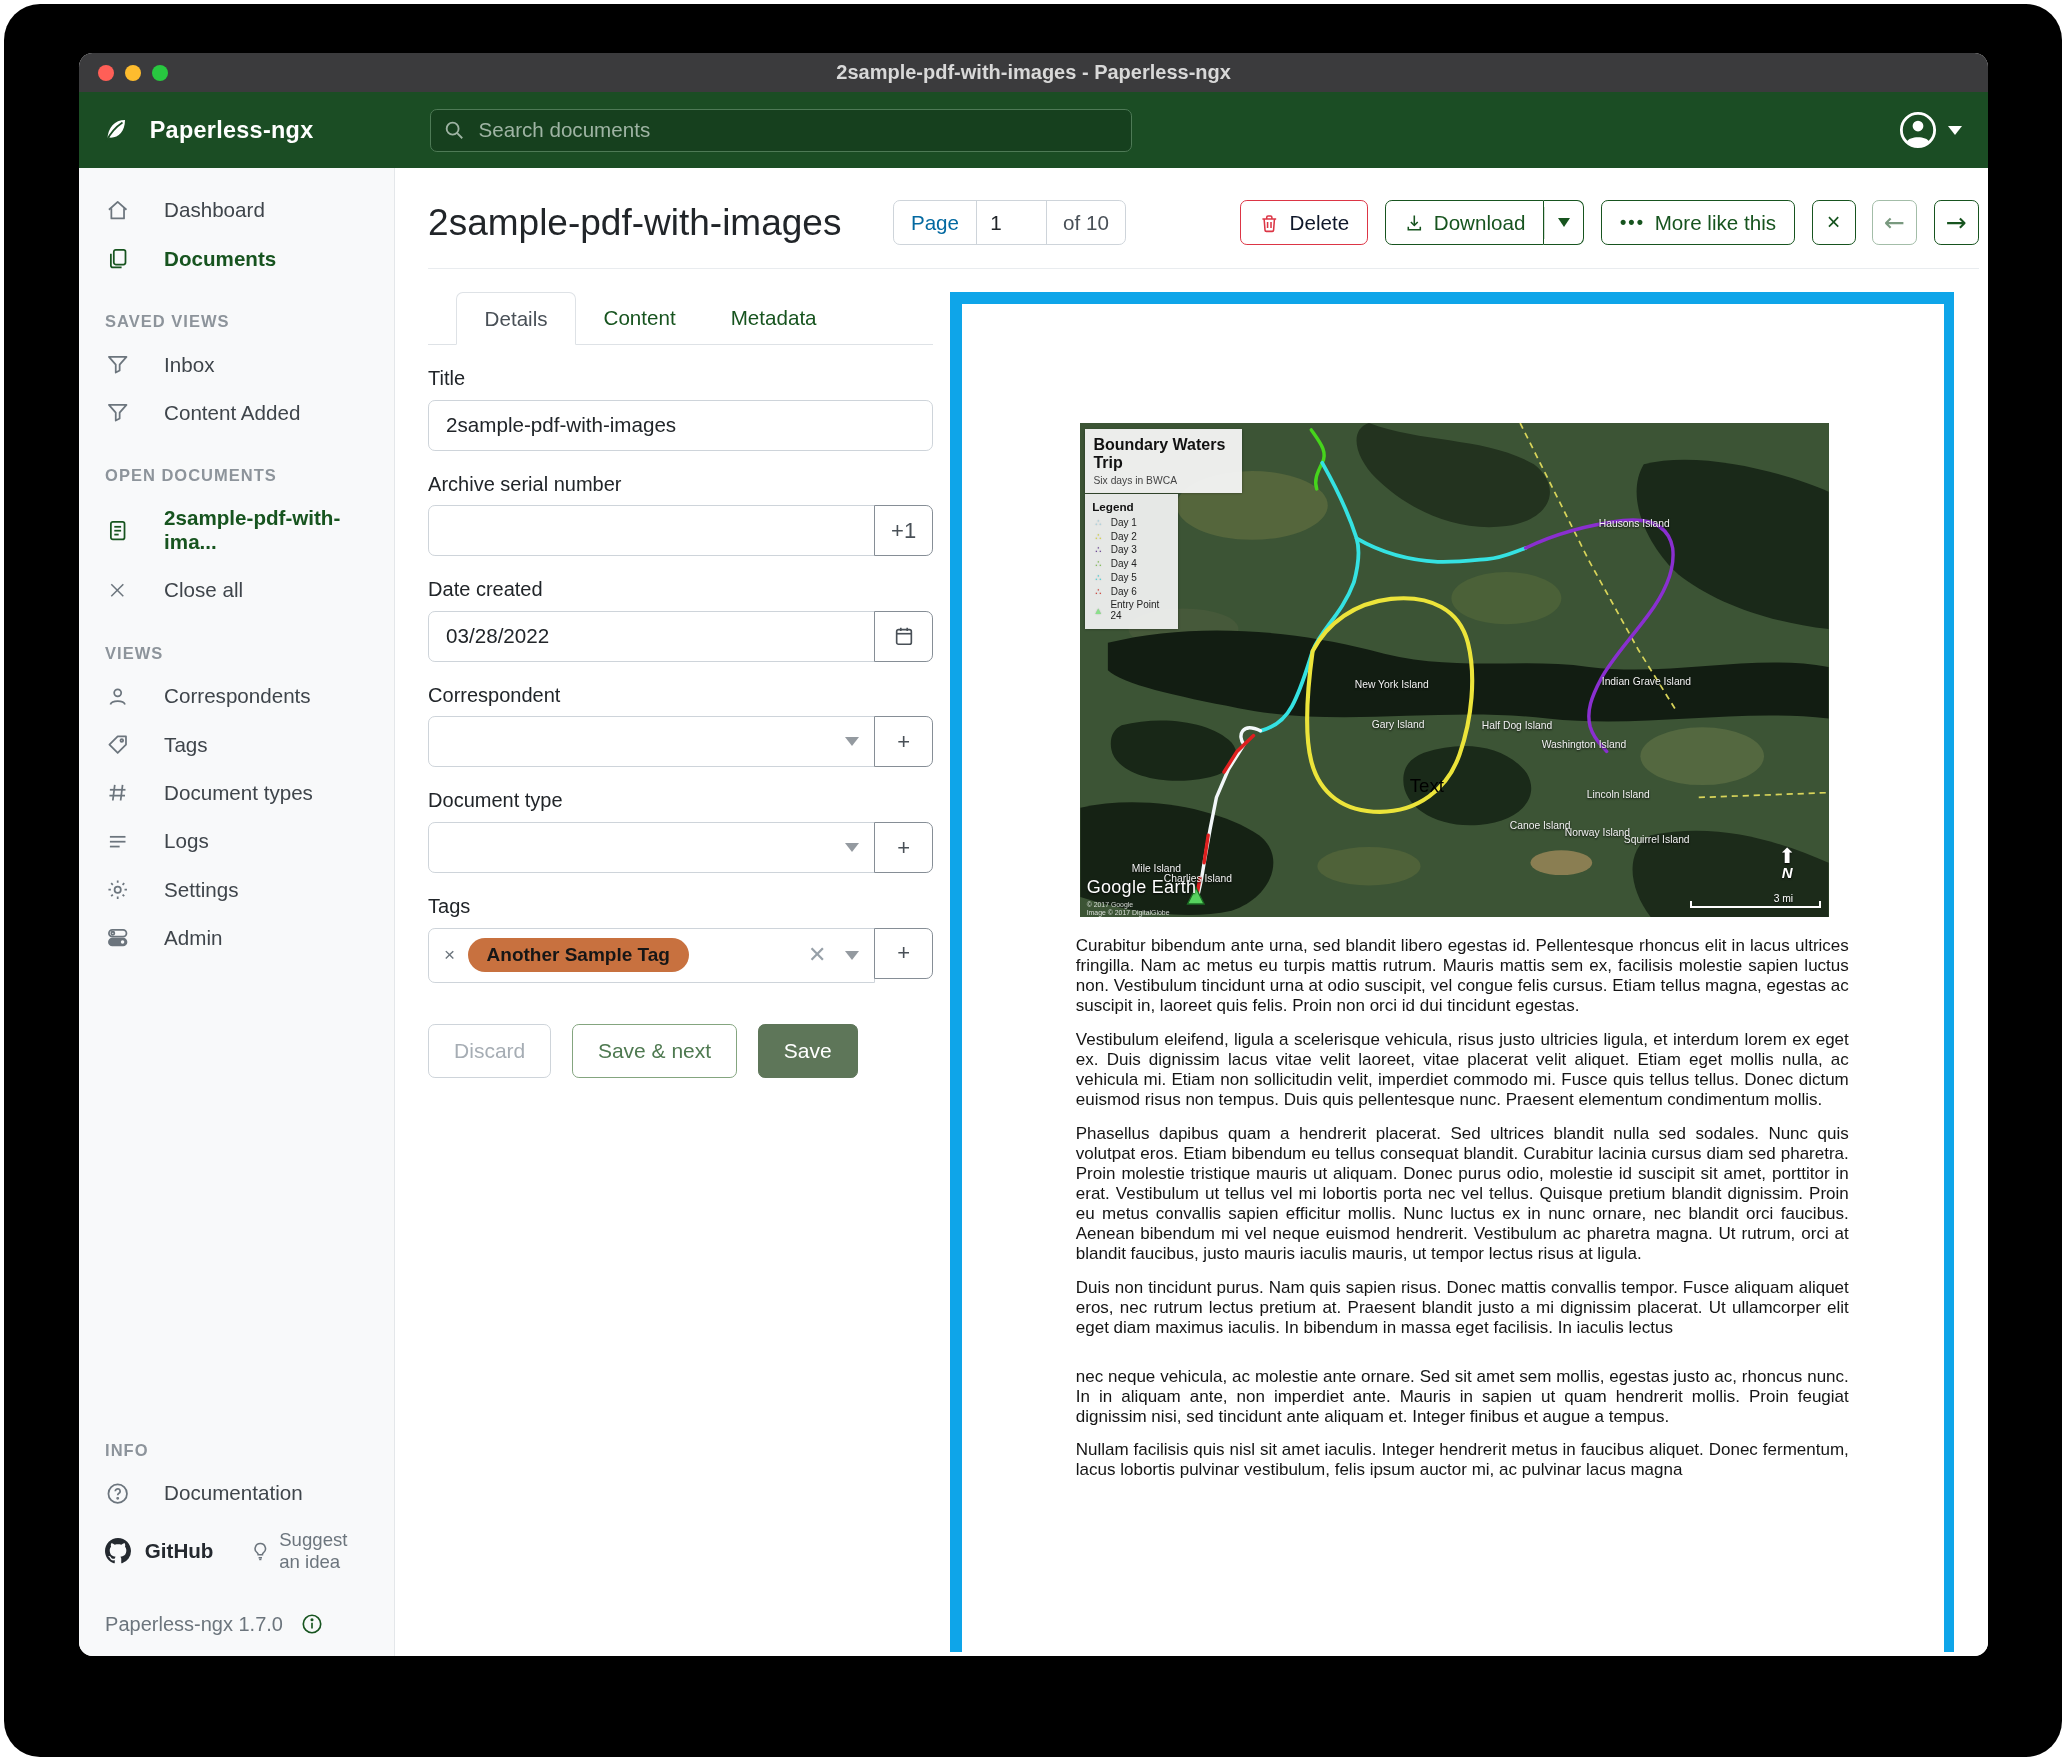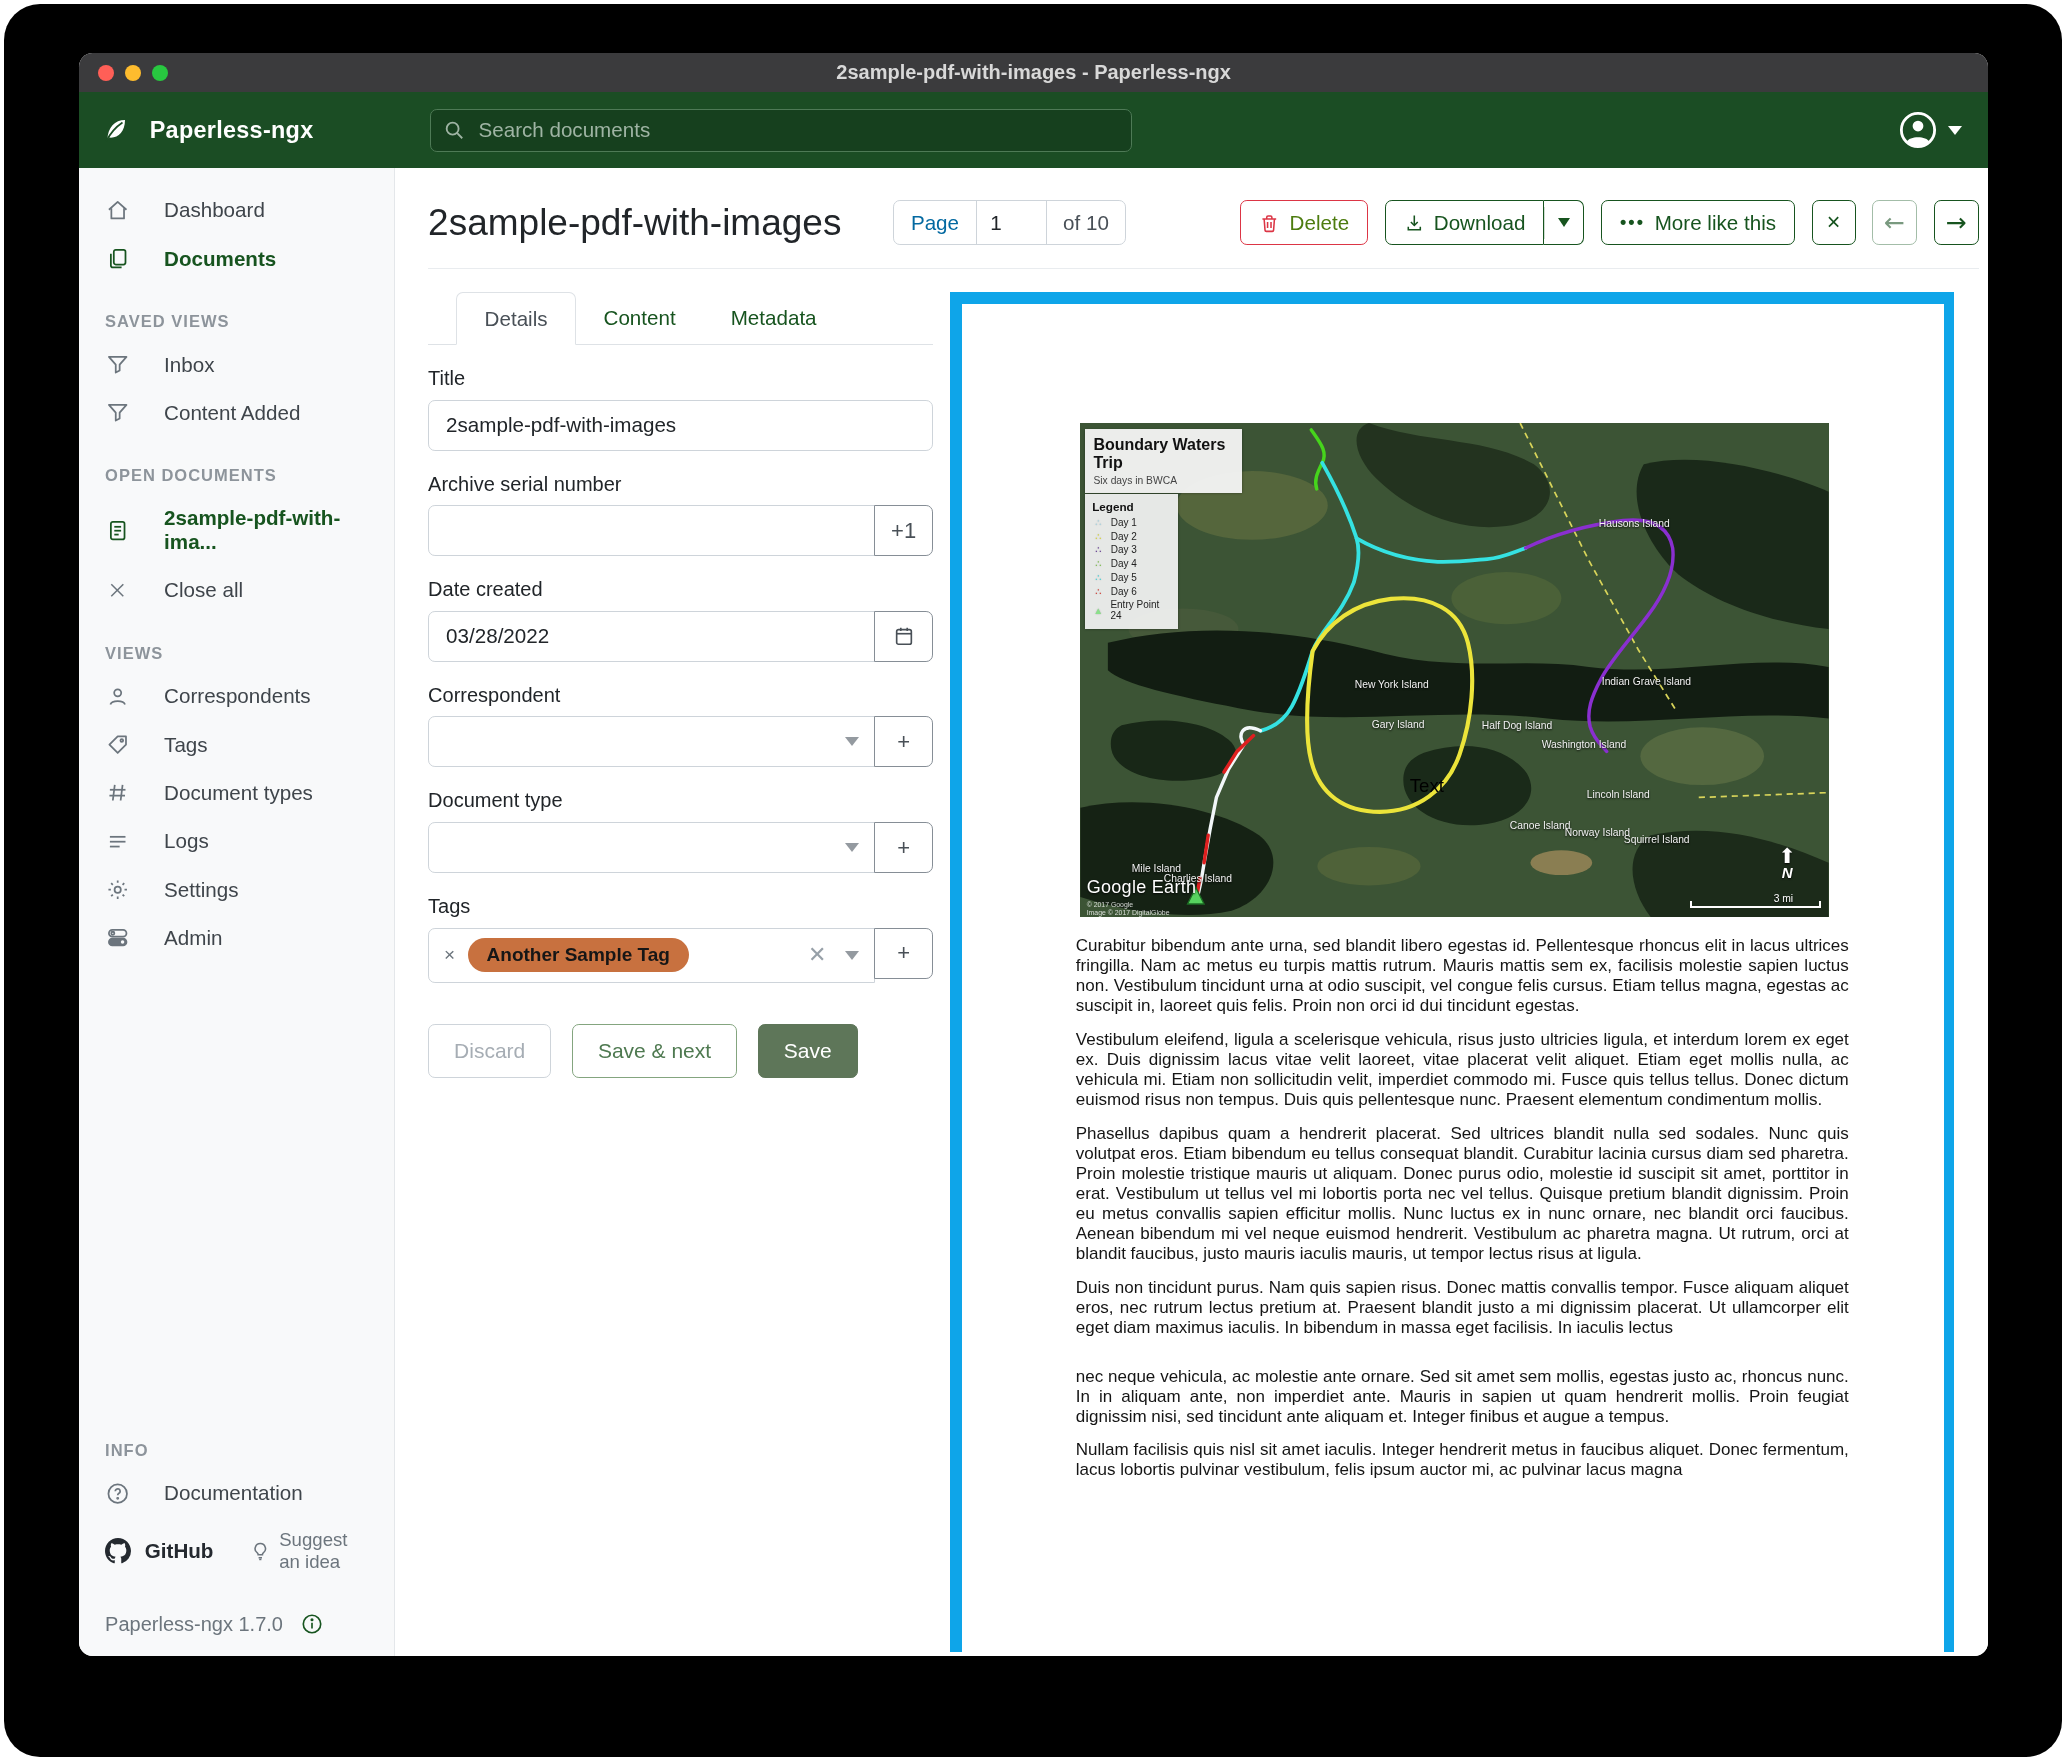--- a/index.html
+++ b/index.html
@@ -38,21 +38,21 @@
   .main{flex:1;position:relative;background:#fff;}
   .doc-header{position:absolute;left:33px;right:9.6px;top:23.4px;height:63px;display:flex;align-items:center;}
   .doc-title{font-size:37px;font-weight:500;color:#212529;margin:0;}
   .pager{margin-left:52px;height:45px;display:flex;border:1.4px solid #ced4da;border-radius:6.9px;overflow:hidden;font-size:20.6px;background:#fff;}
   .pager>*{display:flex;align-items:center;}
   .pager .cell-label{padding:0 16.5px;color:#0369a1;border-right:1.4px solid #ced4da;}
   .pager input{width:70px;border:none;outline:none;border-right:1.4px solid #ced4da;padding:0 13.7px;font-size:20.6px;color:#212529;font-family:"Liberation Sans",sans-serif;}
   .pager .cell-of{padding:0 16.5px;color:#495057;}
   .actions{margin-left:auto;display:flex;align-items:center;gap:16.5px;}
   .btn{height:45px;border:1.4px solid #17541f;color:#17541f;background:#fff;border-radius:6.9px;display:inline-flex;align-items:center;gap:9.6px;padding:0 18px;font-size:20.6px;font-family:"Liberation Sans",sans-serif;}
-  .btn.red{border-color:#dc3545;color:#4d7c0f;align-items:center;}
+  .btn.red{border-color:#dc3545;color:#0f172a;align-items:center;}
   .split{display:inline-flex;}
   .split .btn.left{border-radius:6.9px 0 0 6.9px;}
   .split .btn.caretpart{border-radius:0 6.9px 6.9px 0;border-left:none;width:40px;padding:0;justify-content:center;position:relative;}
   .split .btn.caretpart:before{content:"";position:absolute;left:0;top:5.5px;bottom:5.5px;border-left:1.4px solid #17541f33;}
   .caret-down{width:0;height:0;border-left:6.9px solid transparent;border-right:6.9px solid transparent;border-top:9px solid #17541f;}
   .btn.square{width:44px;padding:0;justify-content:center;font-size:23.4px;}
   .btn.arrow{width:45px;padding:0;justify-content:center;font-size:25px;font-family:"DejaVu Sans",sans-serif;}
   .btn.disabled{border-color:#a3bda8;color:#79997f;}
   .dots{letter-spacing:2.1px;font-weight:700;font-size:18px;}
   .main-divider{position:absolute;left:33px;right:9.6px;top:100px;border-bottom:1.4px solid #e9ecef;}

